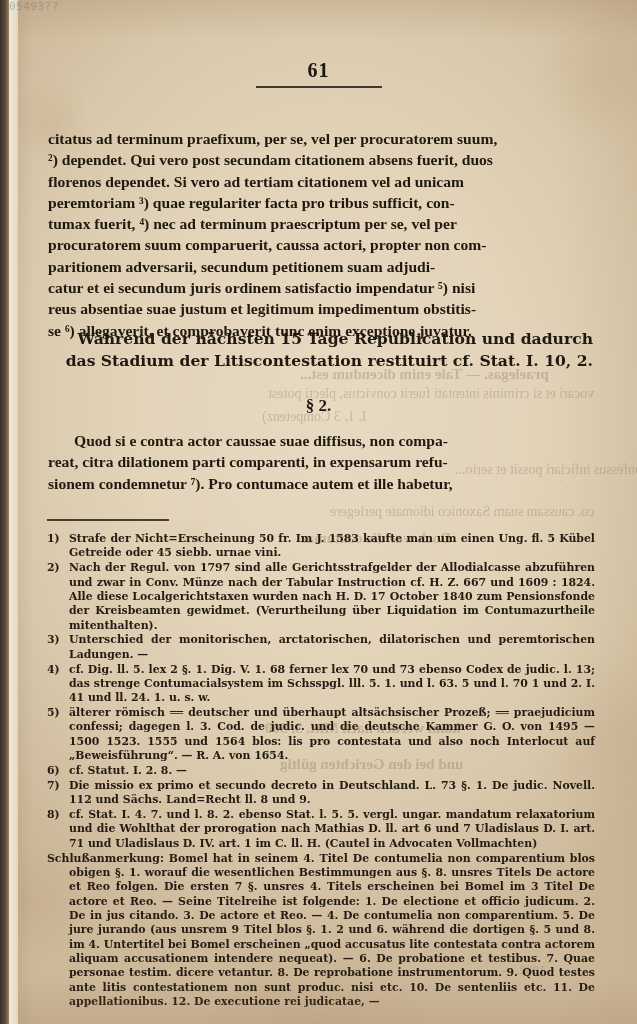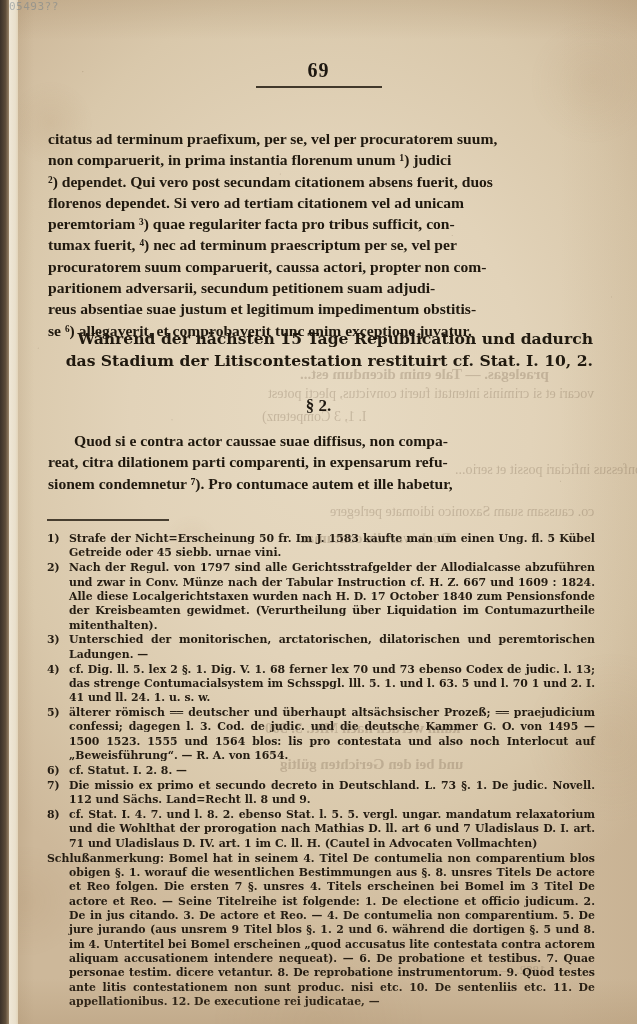--- a/index.html
+++ b/index.html
@@ -258,33 +258,33 @@
   <div class="bleed" style="left:330px; top:504px; font-size:14px;">co. caussam suam Saxonico idiomate perlegere</div>
   <div class="bleed" style="left:300px; top:530px; font-size:15px; font-weight:bold;">Doch war die contumaz</div>
   <div class="bleed" style="left:265px; top:720px; font-size:15px; font-weight:bold;">kann werden nach Mitt. 3. 500</div>
   <div class="bleed" style="left:280px; top:756px; font-size:15px; font-weight:bold;">und bei den Gerichten gültig</div>
   <div class="bleed" style="left:455px; top:462px; font-size:14px;">Quo autem confessus inficiari possit et serio...</div>
   <div class="bleed" style="left:500px; top:962px; font-size:13px;">1882. —</div>
 
   <div id="content">
 
     <div class="page-head">
-      <div class="folio">69</div>
+      <div class="folio">61</div>
       <div class="head-rule"></div>
     </div>
 
     <div class="body-block" id="body-1">
       <p>citatus ad terminum praefixum, per se, vel per procuratorem suum,</p>
-      <p>non comparuerit, in prima instantia florenum unum ¹) judici</p>
       <p>²) dependet. Qui vero post secundam citationem absens fuerit, duos</p>
       <p>florenos dependet. Si vero ad tertiam citationem vel ad unicam</p>
       <p>peremtoriam ³) quae regulariter facta pro tribus sufficit, con-</p>
       <p>tumax fuerit, ⁴) nec ad terminum praescriptum per se, vel per</p>
       <p>procuratorem suum comparuerit, caussa actori, propter non com-</p>
       <p>paritionem adversarii, secundum petitionem suam adjudi-</p>
+      <p>catur et ei secundum juris ordinem satisfactio impendatur ⁵) nisi</p>
       <p>reus absentiae suae justum et legitimum impedimentum obstitis-</p>
       <p>se ⁶) allegaverit, et comprobaverit tunc enim exceptione juvatur.</p>
     </div>
 
     <div id="german-block" class="fraktur">
       <span class="gl">Während der nächsten 15 Tage Republication und dadurch</span>
       <span class="gl">das Stadium der Litiscontestation restituirt cf. Stat. I. 10, 2.</span>
     </div>
 
     <div id="section-mark">§ 2.</div>

